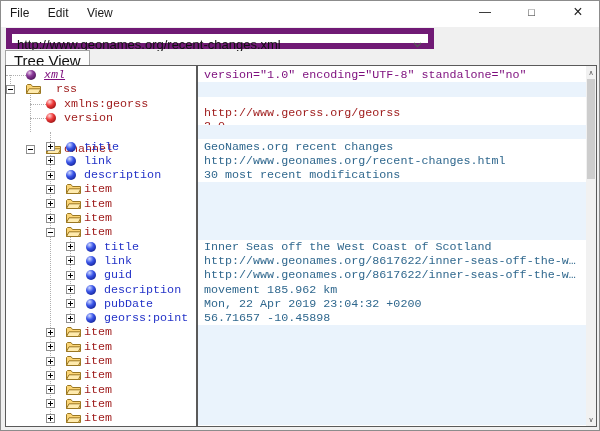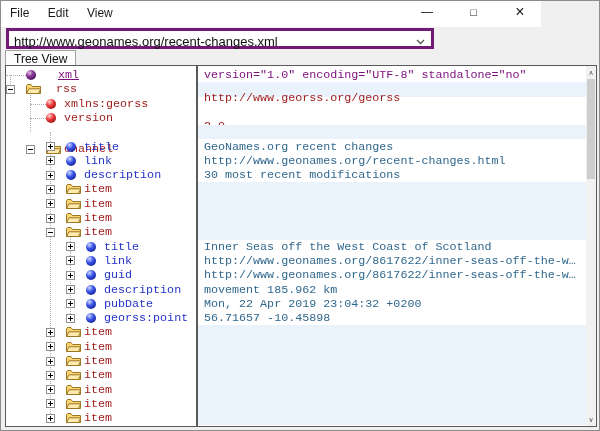--- a/index.html
+++ b/index.html
@@ -2,38 +2,38 @@
 <html><head>
 <meta charset="utf-8">
 <style>
   * { margin:0; padding:0; box-sizing:border-box; }
   body { font-family:"Liberation Sans","DejaVu Sans",sans-serif; background:#d0d0d0; }
   #win {
     position:relative; width:600px; height:431px; background:#f0f0f0;
     border:1px solid #8c8c8c; overflow:hidden;
   }
   
-  #titlebar { position:absolute; left:0; top:0; width:540px; height:26px; background:#ffffff; }
+  #titlebar { position:absolute; left:0; top:0; width:598px; height:26px; background:#ffffff; }
   .menu-item { display:inline-block; padding:5px 7px 0 7px; font-size:12px; color:#1a1a1a; cursor:default; }
   .menu-item:first-child { margin-left:2px; }
   #controls { position:absolute; right:0; top:0; height:26px; }
   .winbtn { display:inline-block; width:42px; height:24px; text-align:center; color:#222; font-size:12px; line-height:22px; vertical-align:top; }
   .winbtn.close { font-size:16px; }
   .winbtn.max { font-size:11px; }
   
   #addressrow { position:absolute; left:0; top:26px; width:598px; height:24px; background:#f0f0f0; }
-  #combo { position:absolute; left:5px; top:1px; width:428px; height:21px; background:#fff; border:3px solid #701a75; }
+  #combo { position:absolute; left:5px; top:1px; width:428px; height:21px; background:#fff; border:6px solid #701a75; }
   #url-input { position:absolute; left:0; top:0; width:404px; height:19px; border:none; outline:none;
                font-family:"Liberation Sans","DejaVu Sans",sans-serif; font-size:13px; color:#111; padding:1px 2px 0 5px; background:transparent; }
   #combo-drop { position:absolute; right:0; top:0; width:22px; height:19px; text-align:center; cursor:default; }
   #combo-drop svg { margin-top:7px; }
   
   #tabstrip { position:absolute; left:0; top:50px; width:598px; height:14px; background:#f0f0f0; }
   #tab-treeview { position:absolute; left:4px; top:-1px; height:15px; padding:1px 8px 0 8px; background:#fdfdfd;
-                  border:1px solid #a3a3a3; border-bottom:none; font-size:12px; color:#111; }
+                  border:1px solid #a3a3a3; border-bottom:none; font-size:15px; color:#111; }
   
   #content { position:absolute; left:4px; top:64px; width:592px; height:362px; border:1px solid #5a5a5a; background:#fff; }
   #treepane  { position:absolute; left:0; top:0; width:190px; height:360px; overflow:hidden; background:#fff; }
   #splitter  { position:absolute; left:190px; top:0; width:2px; height:360px; background:#5a5a5a; }
   #valuepane { position:absolute; left:192px; top:0; width:388px; height:360px; overflow:hidden; background:#fff; }
   
   .trow, .vrow { position:absolute; left:0; height:14.3px; width:100%;
                  font-family:"Liberation Mono","DejaVu Sans Mono",monospace; font-size:11.7px; line-height:14.3px; white-space:pre; }
   .vrow { padding-left:6px; overflow:hidden; }
   .vrow.stripe { background:#EAF3FC; }
@@ -95,21 +95,21 @@
     <div id="tab-treeview">Tree View</div>
   </div>
 
   <div id="content">
     <div id="treepane">
       <div class="guide" style="left:4px;  top:9px;   height:13px;"></div>
       <div class="guide" style="left:24px; top:23px;  height:43px;"></div>
       <div class="guide" style="left:44px; top:66px;  height:286px;"></div>
       <div class="guide" style="left:64px; top:166px; height:86px;"></div>
       <div id="tree-rows">
-          <div class="trow" style="top: 2px;"><div class="stub" style="left: 0px; width: 20px;"></div><span class="ball purple-ball" style="left: 20px;"></span><span class="tlabel c-purple u" style="left: 52px;">xml</span></div>
+          <div class="trow" style="top: 2px;"><div class="stub" style="left: 0px; width: 20px;"></div><span class="ball purple-ball" style="left: 20px;"></span><span class="tlabel c-purple u" style="left: 38px; font-style: italic;">xml</span></div>
           <div class="trow" style="top: 16.3px;"><div class="expander minus" style="left: 0px;"></div><span class="folder" style="left: 20px;"><svg width="15" height="12" viewBox="0 0 15 12">
                 <path d="M0.5 2.5 L0.5 10.5 L14.5 10.5 L14.5 3.5 L6.5 3.5 L5 1.5 L1.5 1.5 Z" fill="#FCD575" stroke="#9a7722" stroke-width="1"></path>
                 <path d="M0.5 10.5 L3 5.8 L14.8 5.8 L12.4 10.5 Z" fill="#FFEBAE" stroke="#9a7722" stroke-width="1"></path>
               </svg></span><span class="tlabel c-red" style="left: 50px;">rss</span></div>
           <div class="trow" style="top: 30.6px;"><div class="stub" style="left: 24px; width: 16px;"></div><span class="ball red-ball" style="left: 40px;"></span><span class="tlabel c-red" style="left: 58px;">xmlns:georss</span></div>
           <div class="trow" style="top: 44.9px;"><div class="stub" style="left: 24px; width: 16px;"></div><span class="ball red-ball" style="left: 40px;"></span><span class="tlabel c-red" style="left: 58px;">version</span></div>
           <div class="trow" style="top: 76px;"><div class="expander minus" style="left: 20px;"></div><span class="folder" style="left: 40px;"><svg width="15" height="12" viewBox="0 0 15 12">
                 <path d="M0.5 2.5 L0.5 10.5 L14.5 10.5 L14.5 3.5 L6.5 3.5 L5 1.5 L1.5 1.5 Z" fill="#FCD575" stroke="#9a7722" stroke-width="1"></path>
                 <path d="M0.5 10.5 L3 5.8 L14.8 5.8 L12.4 10.5 Z" fill="#FFEBAE" stroke="#9a7722" stroke-width="1"></path>
               </svg></span><span class="tlabel c-red" style="left: 58px;">channel</span></div>
@@ -166,21 +166,21 @@
                 <path d="M0.5 2.5 L0.5 10.5 L14.5 10.5 L14.5 3.5 L6.5 3.5 L5 1.5 L1.5 1.5 Z" fill="#FCD575" stroke="#9a7722" stroke-width="1"></path>
                 <path d="M0.5 10.5 L3 5.8 L14.8 5.8 L12.4 10.5 Z" fill="#FFEBAE" stroke="#9a7722" stroke-width="1"></path>
               </svg></span><span class="tlabel c-red" style="left: 78px;">item</span></div>
         </div>
     </div>
     <div id="splitter"></div>
     <div id="valuepane">
       <div id="value-rows">
           <div class="vrow v-purple" style="top: 2px;">version="1.0" encoding="UTF-8" standalone="no"</div>
           <div class="vrow stripe" style="top: 16.3px;"></div>
-          <div class="vrow v-red" style="top: 25px;">http://www.georss.org/georss</div>
+          <div class="vrow v-red" style="top: 40px;">http://www.georss.org/georss</div>
           <div class="vrow v-red" style="top: 53px;">2.0</div>
           <div class="vrow stripe" style="top: 59.2px;"></div>
           <div class="vrow v-blue" style="top: 73.5px;">GeoNames.org recent changes</div>
           <div class="vrow v-blue" style="top: 87.8px;">http://www.geonames.org/recent-changes.html</div>
           <div class="vrow v-blue" style="top: 102.1px;">30 most recent modifications</div>
           <div class="vrow stripe" style="top: 116.4px;"></div>
           <div class="vrow stripe" style="top: 130.7px;"></div>
           <div class="vrow stripe" style="top: 145px;"></div>
           <div class="vrow stripe" style="top: 159.3px;"></div>
           <div class="vrow v-blue" style="top: 173.6px;">Inner Seas off the West Coast of Scotland</div>

